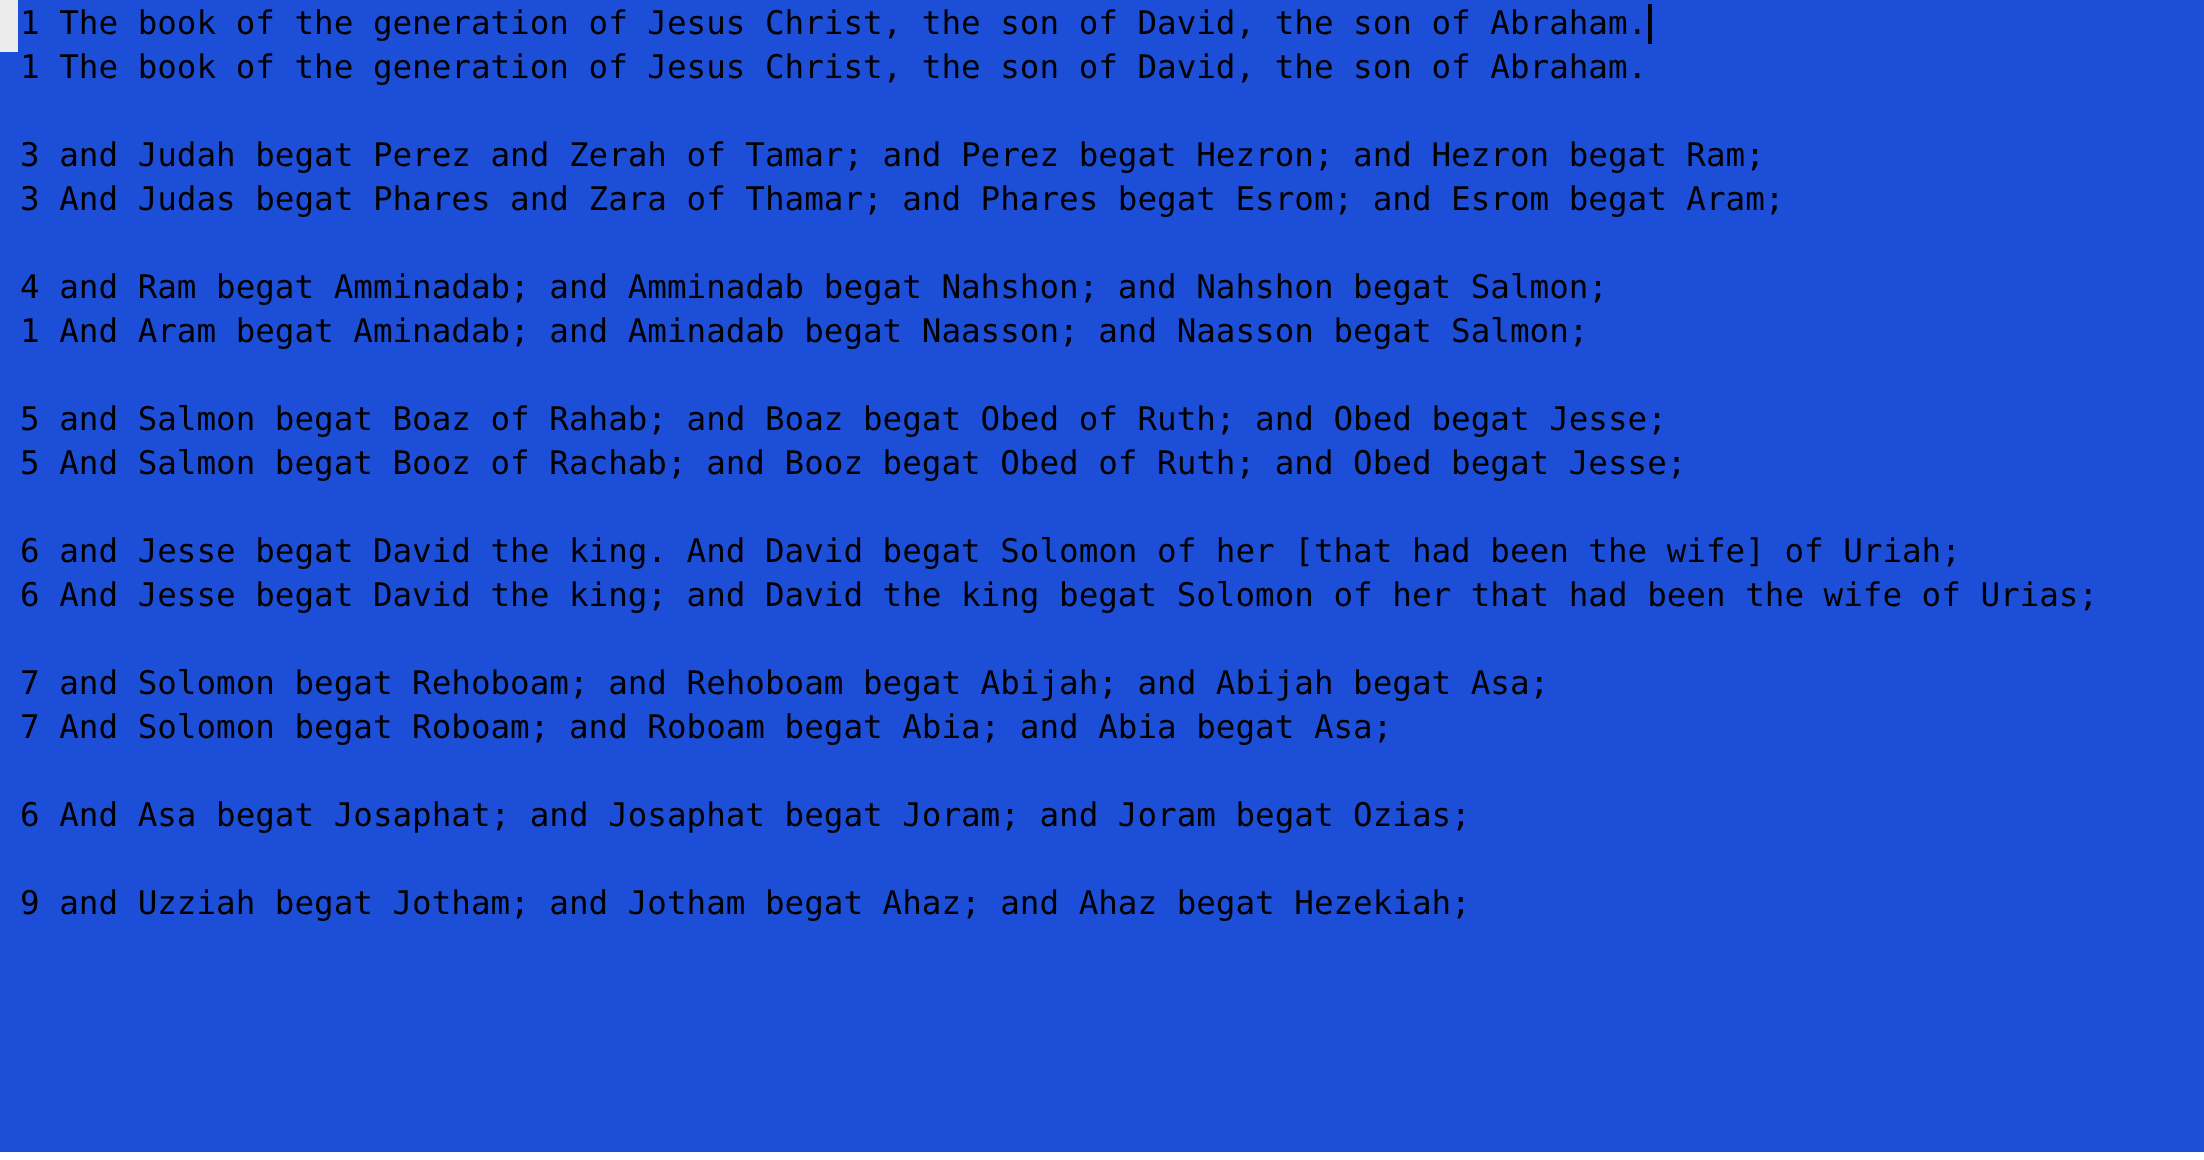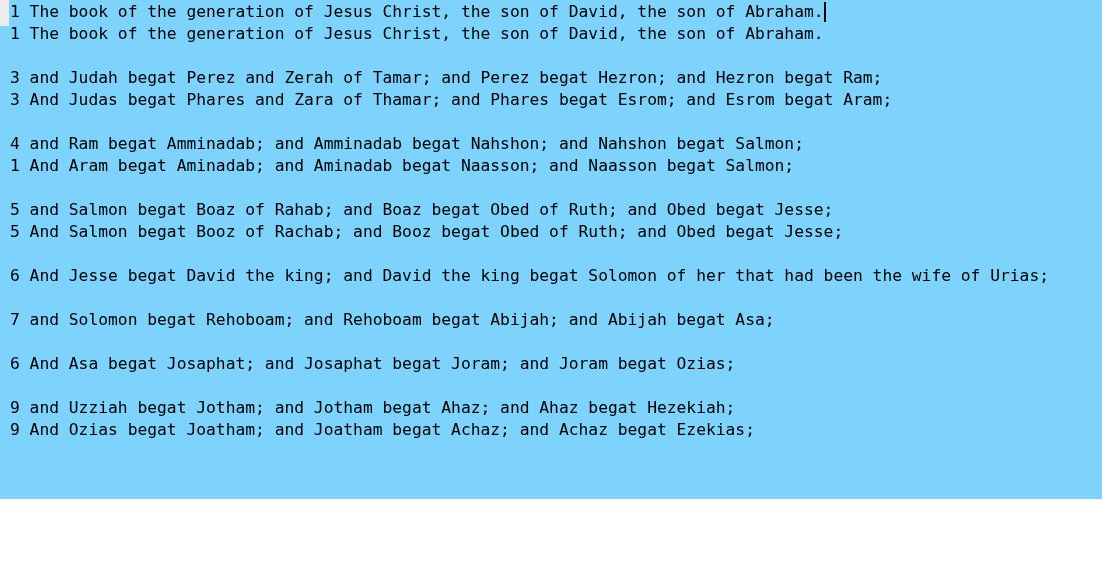--- a/index.html
+++ b/index.html
@@ -3,22 +3,22 @@
 <meta charset="utf-8">
 <style>
   html, body {
     margin: 0;
     padding: 0;
     background: #ffffff;
   }
   .screen {
     position: relative;
     width: 1102px;
-    height: 499px;
-    background: #7dd3fc;
+    height: 576px;
+    background: #1d4ed8;
     overflow: hidden;
   }
   .corner-artifact {
     position: absolute;
     left: 0;
     top: 0;
     width: 9px;
     height: 26px;
     background: #ececec;
   }
@@ -69,30 +69,31 @@
       <div class="line"><span>4 and Ram begat Amminadab; and Amminadab begat Nahshon; and Nahshon begat Salmon;</span></div>
       <div class="line"><span>1 And Aram begat Aminadab; and Aminadab begat Naasson; and Naasson begat Salmon;</span></div>
     </div>
 
     <div class="verse">
       <div class="line"><span>5 and Salmon begat Boaz of Rahab; and Boaz begat Obed of Ruth; and Obed begat Jesse;</span></div>
       <div class="line"><span>5 And Salmon begat Booz of Rachab; and Booz begat Obed of Ruth; and Obed begat Jesse;</span></div>
     </div>
 
     <div class="verse">
+      <div class="line"><span>6 and Jesse begat David the king. And David begat Solomon of her [that had been the wife] of Uriah;</span></div>
       <div class="line"><span>6 And Jesse begat David the king; and David the king begat Solomon of her that had been the wife of Urias;</span></div>
     </div>
 
     <div class="verse">
       <div class="line"><span>7 and Solomon begat Rehoboam; and Rehoboam begat Abijah; and Abijah begat Asa;</span></div>
+      <div class="line"><span>7 And Solomon begat Roboam; and Roboam begat Abia; and Abia begat Asa;</span></div>
     </div>
 
     <div class="verse">
       <div class="line"><span>6 And Asa begat Josaphat; and Josaphat begat Joram; and Joram begat Ozias;</span></div>
     </div>
 
     <div class="verse">
       <div class="line"><span>9 and Uzziah begat Jotham; and Jotham begat Ahaz; and Ahaz begat Hezekiah;</span></div>
-      <div class="line"><span>9 And Ozias begat Joatham; and Joatham begat Achaz; and Achaz begat Ezekias;</span></div>
     </div>
 
   </div>
 </div>
 
 </body></html>

